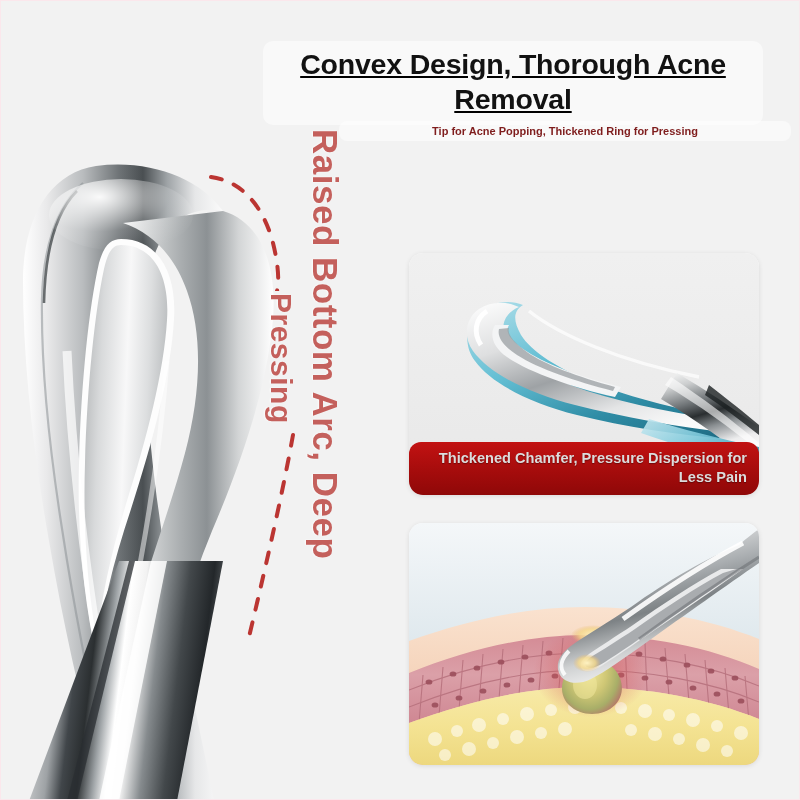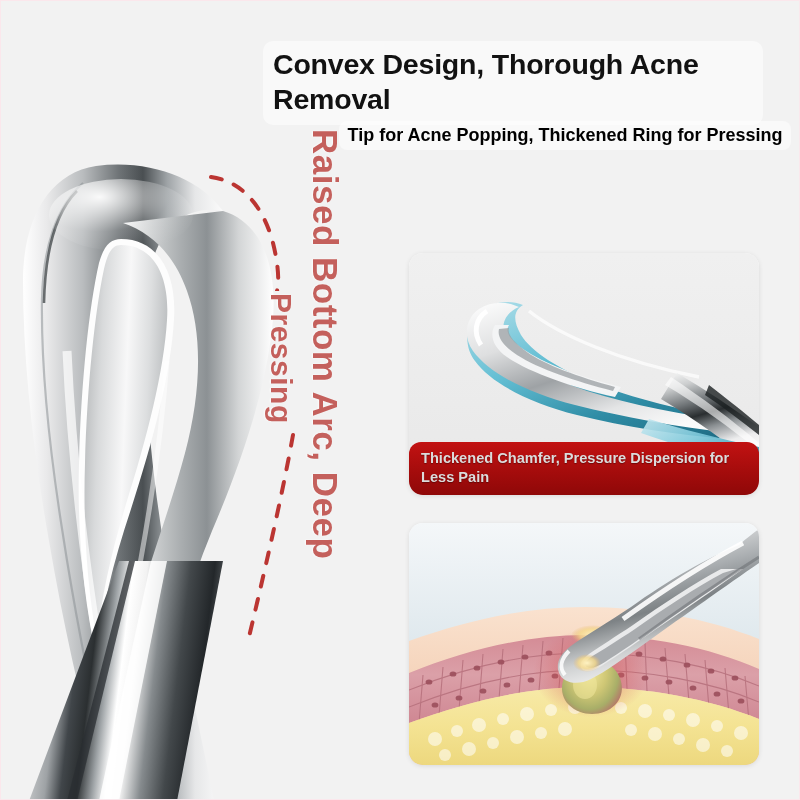--- a/index.html
+++ b/index.html
@@ -24,20 +24,22 @@
   
   .title-panel {
     position: absolute;
     left: 262px;
     top: 40px;
     width: 500px;
     padding: 6px 10px 8px 10px;
     box-sizing: border-box;
     background: rgba(255,255,255,0.55);
     border-radius: 10px;
+    text-align: center;
+    text-decoration: underline;
   }
   .title-text {
     font-size: 28.5px;
     font-weight: bold;
     color: #121212;
     line-height: 1.22;
     letter-spacing: -0.2px;
   }
 
   .subtitle-panel {
@@ -45,23 +47,23 @@
     left: 338px;
     top: 120px;
     width: 452px;
     padding: 3px 6px;
     box-sizing: border-box;
     background: rgba(255,255,255,0.5);
     border-radius: 8px;
     text-align: center;
   }
   .subtitle-text {
-    font-size: 18px;
+    font-size: 11px;
     font-weight: bold;
-    color: #000000;
+    color: #7f1d1d;
     line-height: 1.3;
     white-space: nowrap;
   }
 
   
   .vtext {
     position: absolute;
     color: #c4605c;
     font-weight: bold;
     white-space: nowrap;
@@ -120,28 +122,28 @@
     height: 100%;
   }
   .card-figure svg { display: block; width: 100%; height: 100%; }
 
   .caption {
     position: absolute;
     left: 0;
     bottom: 0;
     width: 100%;
     box-sizing: border-box;
-    padding: 7px 12px 9px 12px;
+    padding: 7px 12px 9px 0;
     background: linear-gradient(180deg, #c21212 0%, #a50c0c 55%, #8f0808 100%);
     border-radius: 12px;
     color: #dcdcdc;
     font-size: 14.6px;
     font-weight: bold;
     line-height: 1.26;
-    text-align: left;
+    text-align: right;
     text-shadow: 0 1px 1px rgba(0,0,0,0.35);
   }
   .caption-bot { padding-left: 8px; padding-right: 8px; }
 </style>
 </head>
 <body>
 
 <div id="page">
 
   <div class="hero-stage">

